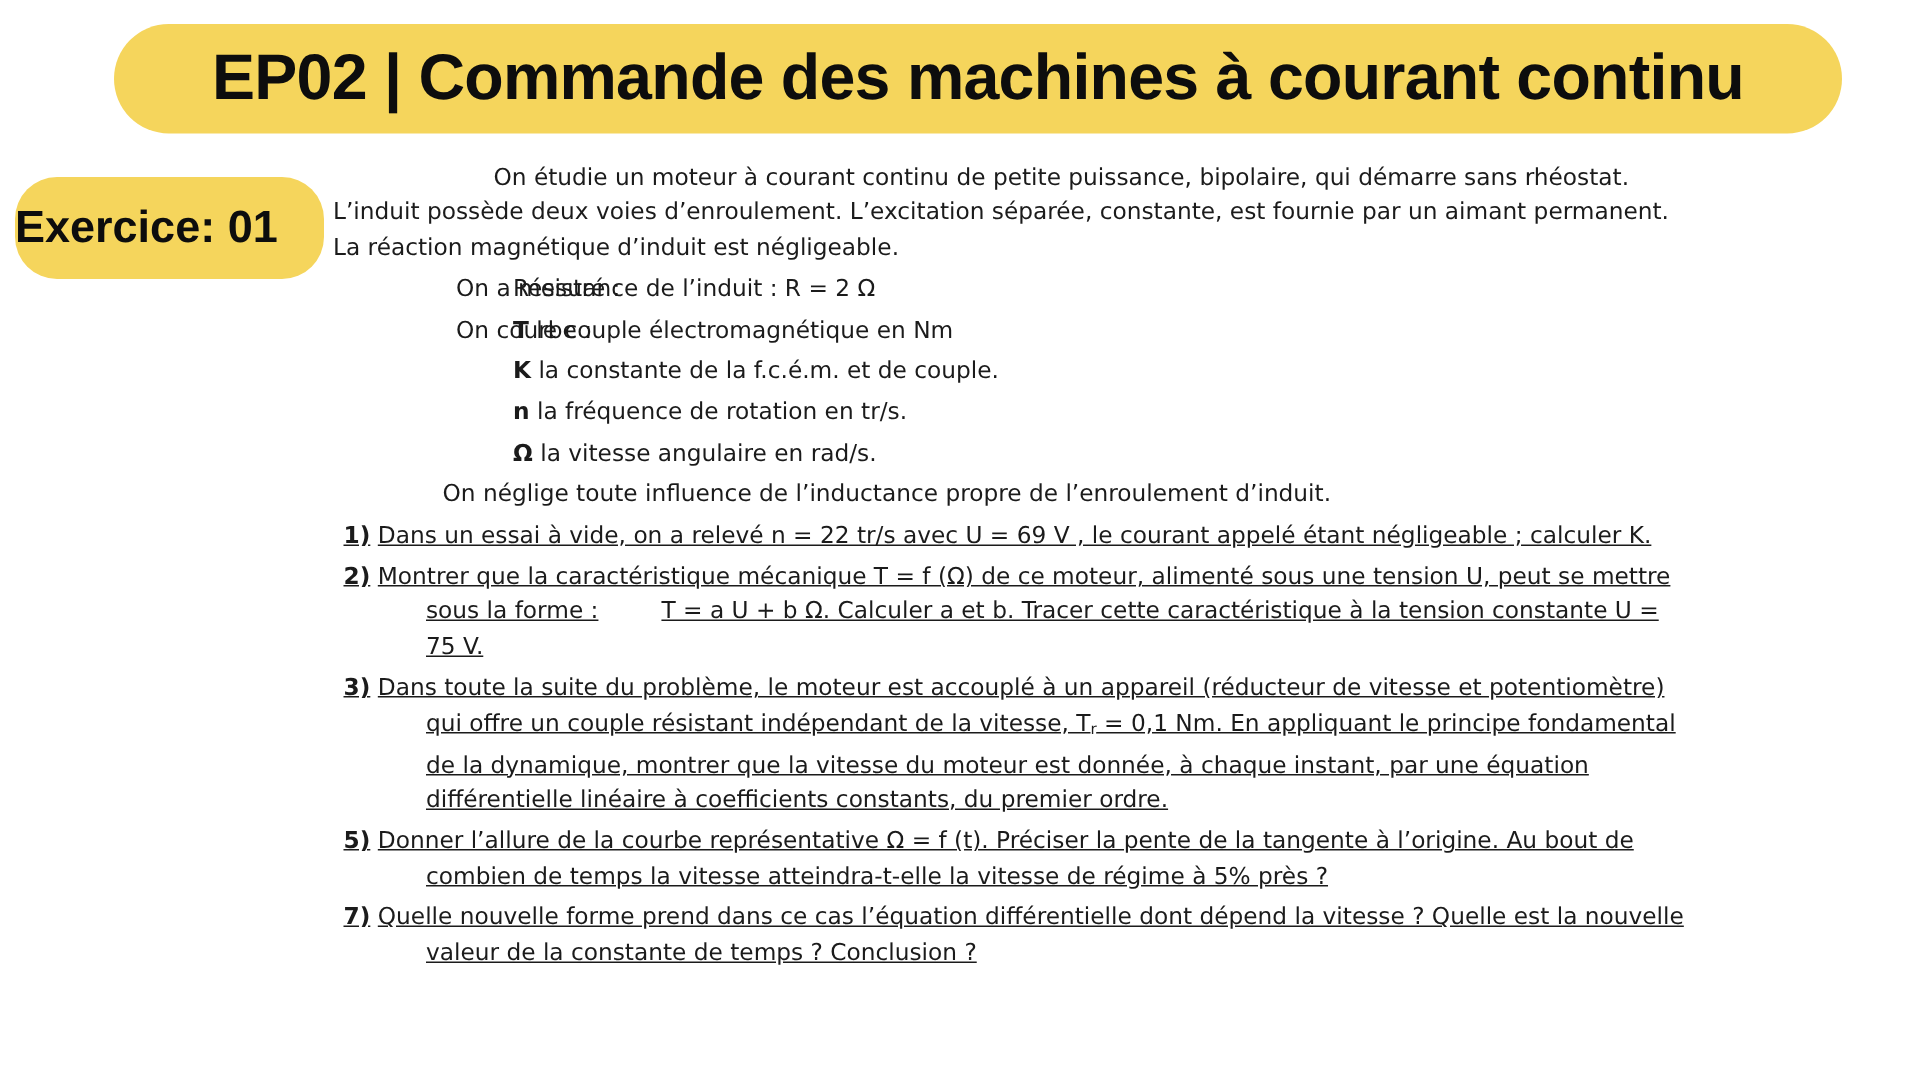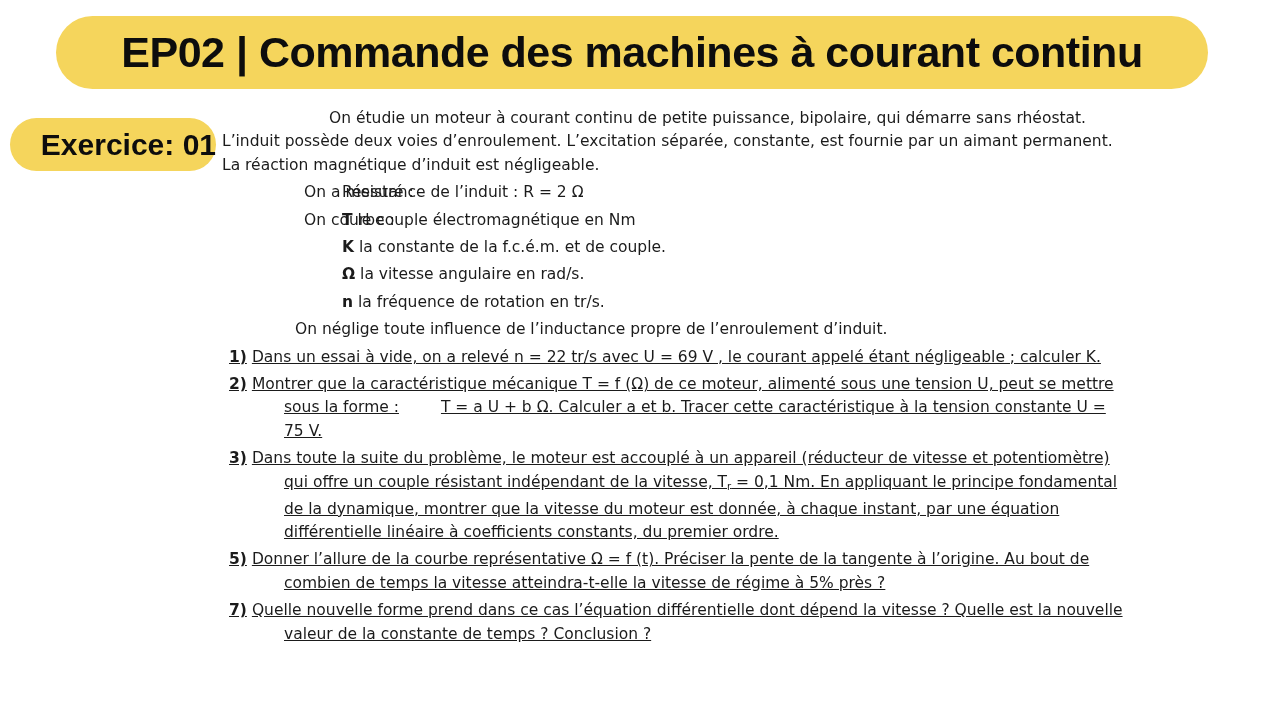--- a/index.html
+++ b/index.html
@@ -3,33 +3,33 @@
 <meta charset="utf-8">
 <style>
   html,body{margin:0;padding:0;}
   body{
     width:1280px;height:720px;position:relative;overflow:hidden;
     background:#ffffff;
     font-family:"DejaVu Sans",sans-serif;
     color:#1b1b1b;
   }
   .banner{
-    position:absolute;left:56px;top:16px;width:1152px;height:73px;
+    position:absolute;left:76px;top:16px;width:1152px;height:73px;
     background:#F5D55C;border-radius:38px;
     display:flex;align-items:center;justify-content:center;
   }
   .banner-title{
     font-family:"Liberation Sans",sans-serif;
     font-weight:700;font-size:43px;letter-spacing:-0.5px;color:#0d0d0d;
     white-space:nowrap;
   }
   .badge{
-    position:absolute;left:10px;top:118px;width:206px;height:53px;
+    position:absolute;left:10px;top:118px;width:206px;height:68px;
     background:#F5D55C;border-radius:28px;
-    display:flex;align-items:center;justify-content:flex-end;
+    display:flex;align-items:center;justify-content:flex-start;
   }
   .badge-label{
     font-family:"Liberation Sans",sans-serif;
     font-weight:700;font-size:30px;color:#0d0d0d;white-space:nowrap;
   }
   .body-text{
     position:absolute;left:218px;top:103px;width:912px;
     font-size:15.5px;line-height:23.4px;
   }
   .body-text p{margin:4px;}
@@ -60,22 +60,22 @@
 
   <div class="labeled">
     <span class="lbl">On a mesuré :</span>
     <p>Résistance de l’induit : R = 2 Ω</p>
   </div>
 
   <div class="labeled">
     <span class="lbl">On courbe :</span>
     <p><span class="b">T</span><span> le couple électromagnétique en Nm</span></p>
     <p><span class="b">K</span><span> la constante de la f.c.é.m. et de couple.</span></p>
+    <p><span class="b">n</span><span> la fréquence de rotation en tr/s.</span></p>
     <p><span class="b">Ω</span><span> la vitesse angulaire en rad/s.</span></p>
-    <p><span class="b">n</span><span> la fréquence de rotation en tr/s.</span></p>
   </div>
 
   <p class="indent1">On néglige toute influence de l’inductance propre de l’enroulement d’induit.</p>
 
   <div>
     <p class="q"><span class="qnum">1)</span><span><span>Dans un essai à vide, on a relevé  n = 22 tr/s avec U = 69 V , le courant appelé étant négligeable ; calculer K.</span></span></p>
     <p class="q"><span class="qnum">2)</span><span><span>Montrer que la caractéristique mécanique T = f (Ω) de ce moteur, alimenté sous une tension U, peut se mettre sous la forme :</span><span class="gap" style="width: 42px;"></span><span>T = a U  +  b Ω. Calculer a et b. Tracer cette caractéristique à la tension constante U = 75 V.</span></span></p>
     <p class="q"><span class="qnum">3)</span><span><span>Dans toute la suite du problème, le moteur est accouplé à un appareil (réducteur de vitesse et potentiomètre) qui offre un couple résistant indépendant de la vitesse, T</span><span class="sub">r</span><span> = 0,1 Nm. En appliquant le principe fondamental de la dynamique, montrer que la vitesse du moteur est donnée, à chaque instant, par une équation différentielle linéaire à coefficients constants, du premier ordre.</span></span></p>
     <p class="q"><span class="qnum">5)</span><span><span>Donner l’allure de la courbe représentative Ω = f (t). Préciser la pente de la tangente à l’origine. Au bout de combien de temps la vitesse atteindra-t-elle la vitesse de régime à 5% près ?</span></span></p>
     <p class="q"><span class="qnum">7)</span><span><span>Quelle nouvelle forme prend dans ce cas l’équation différentielle dont dépend la vitesse ? Quelle est la nouvelle valeur de la constante de temps ? Conclusion ?</span></span></p>

